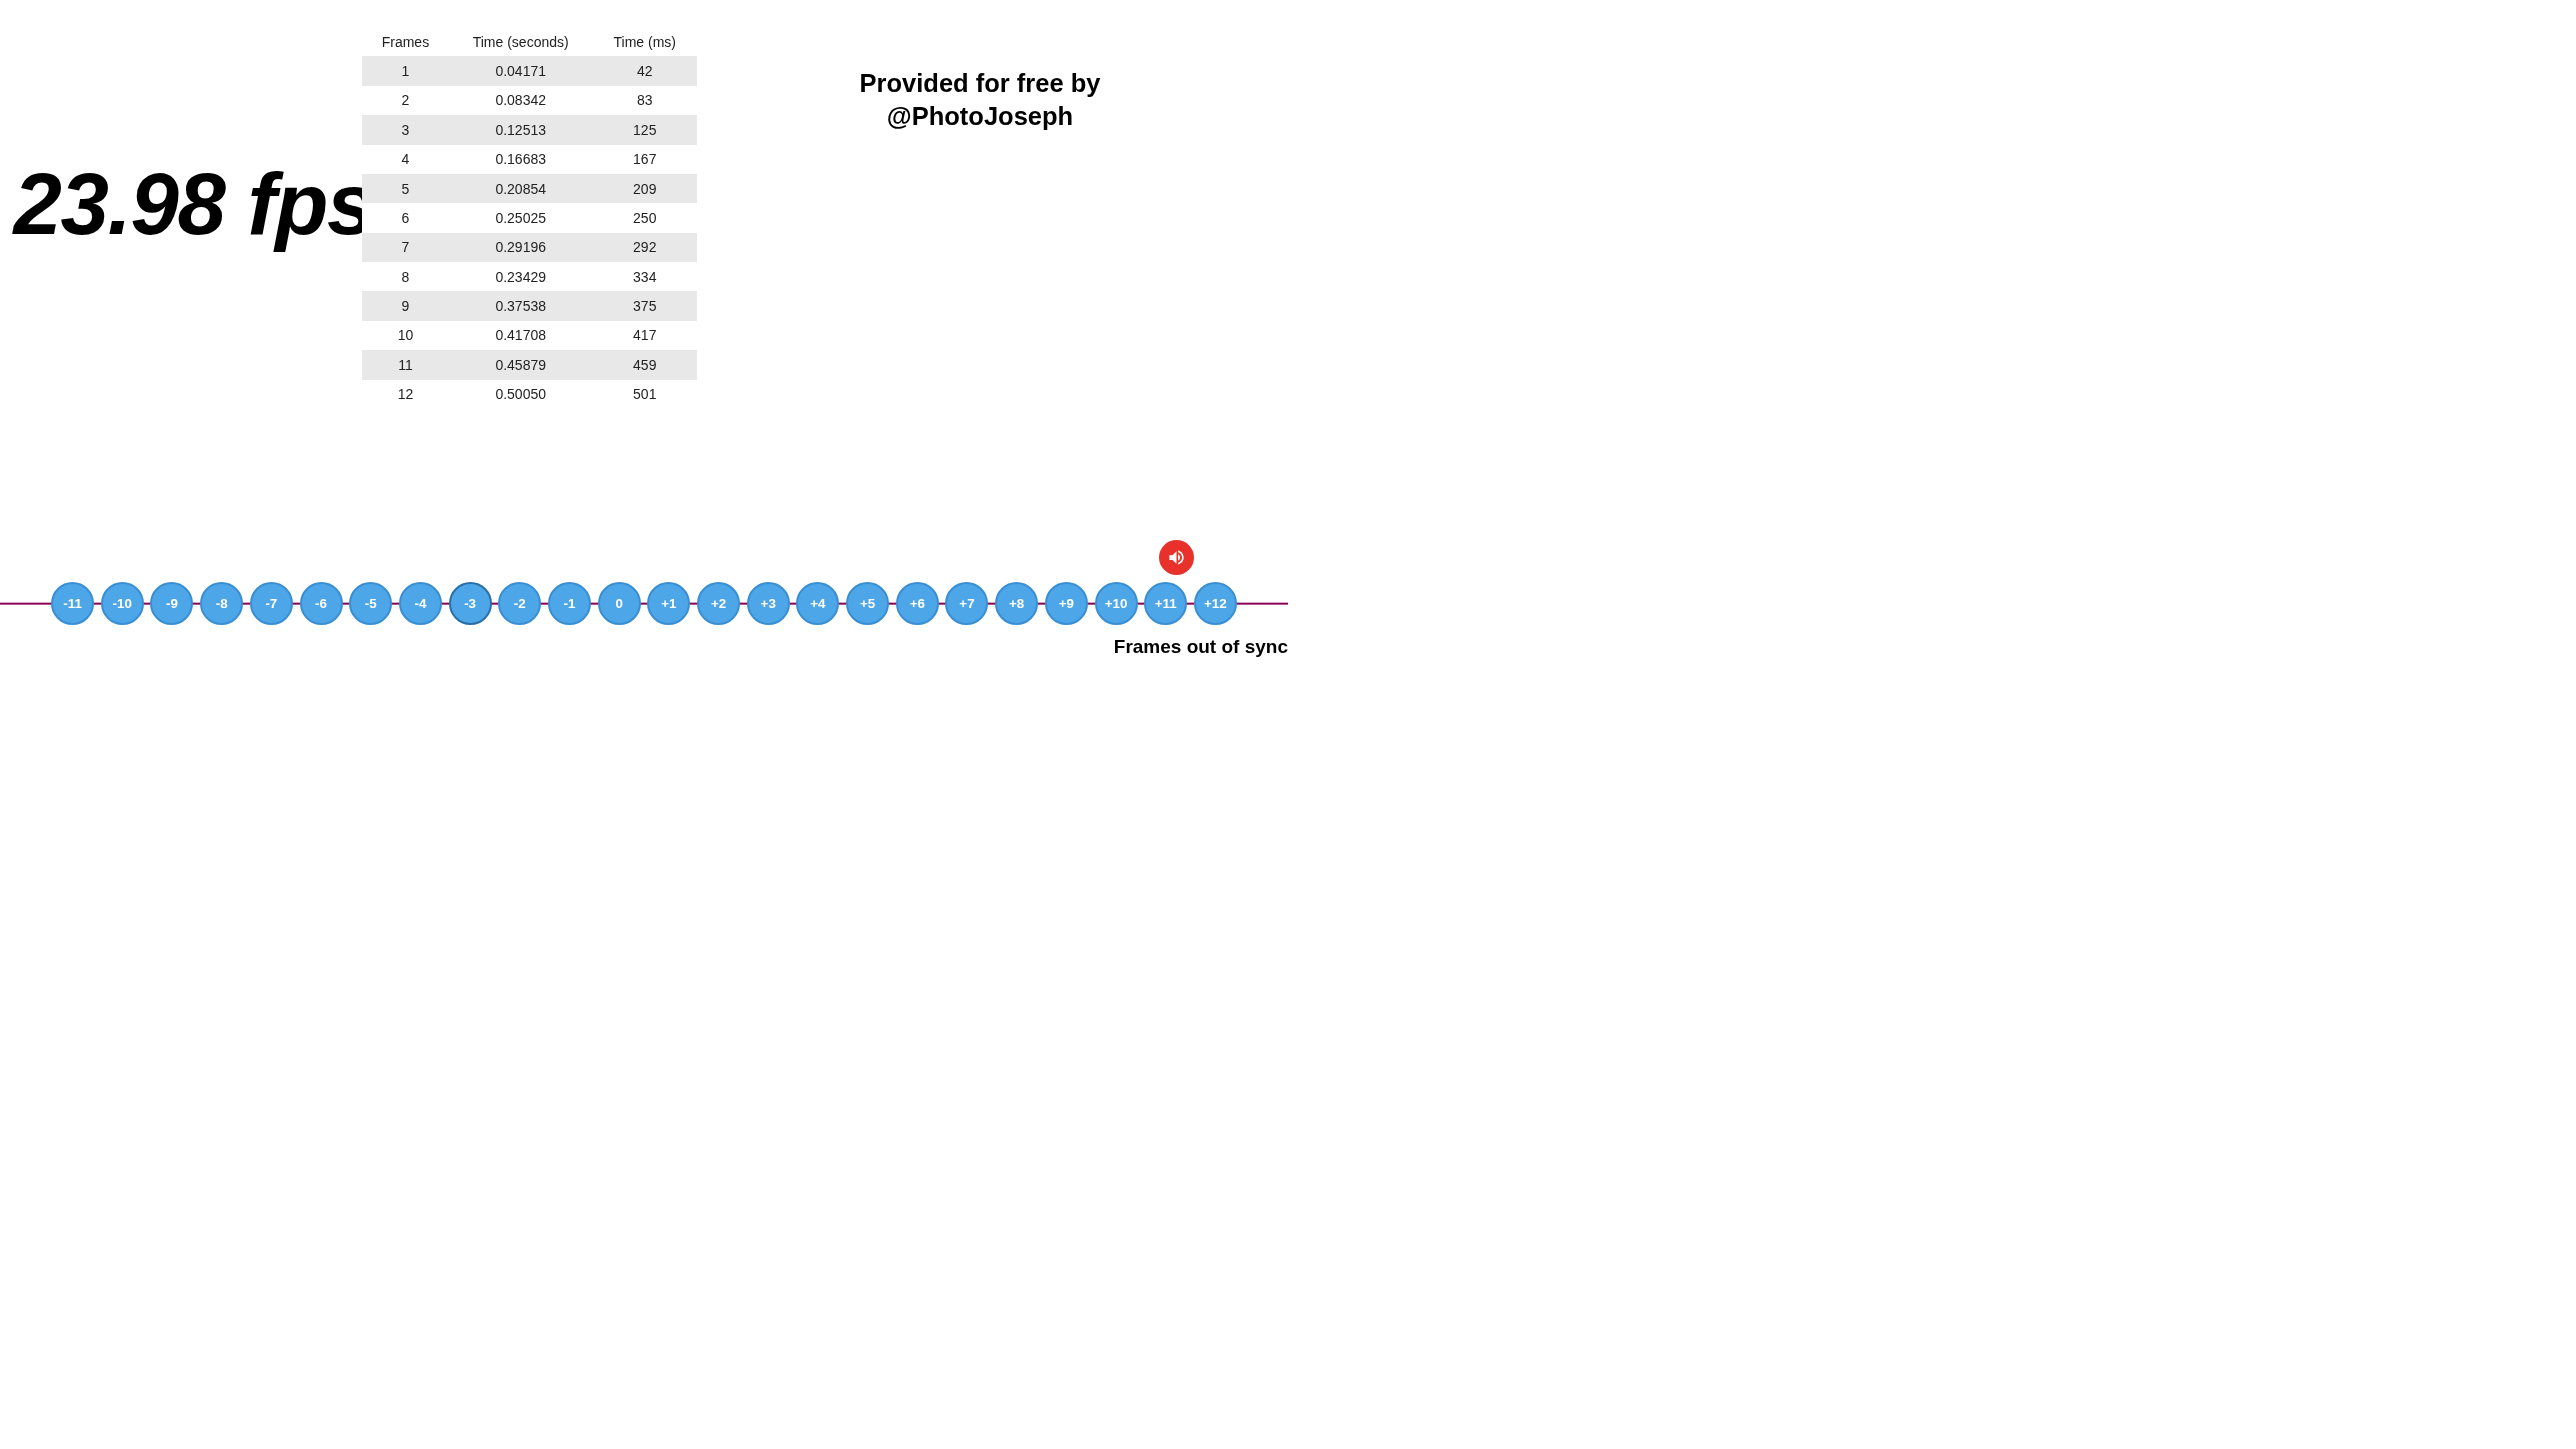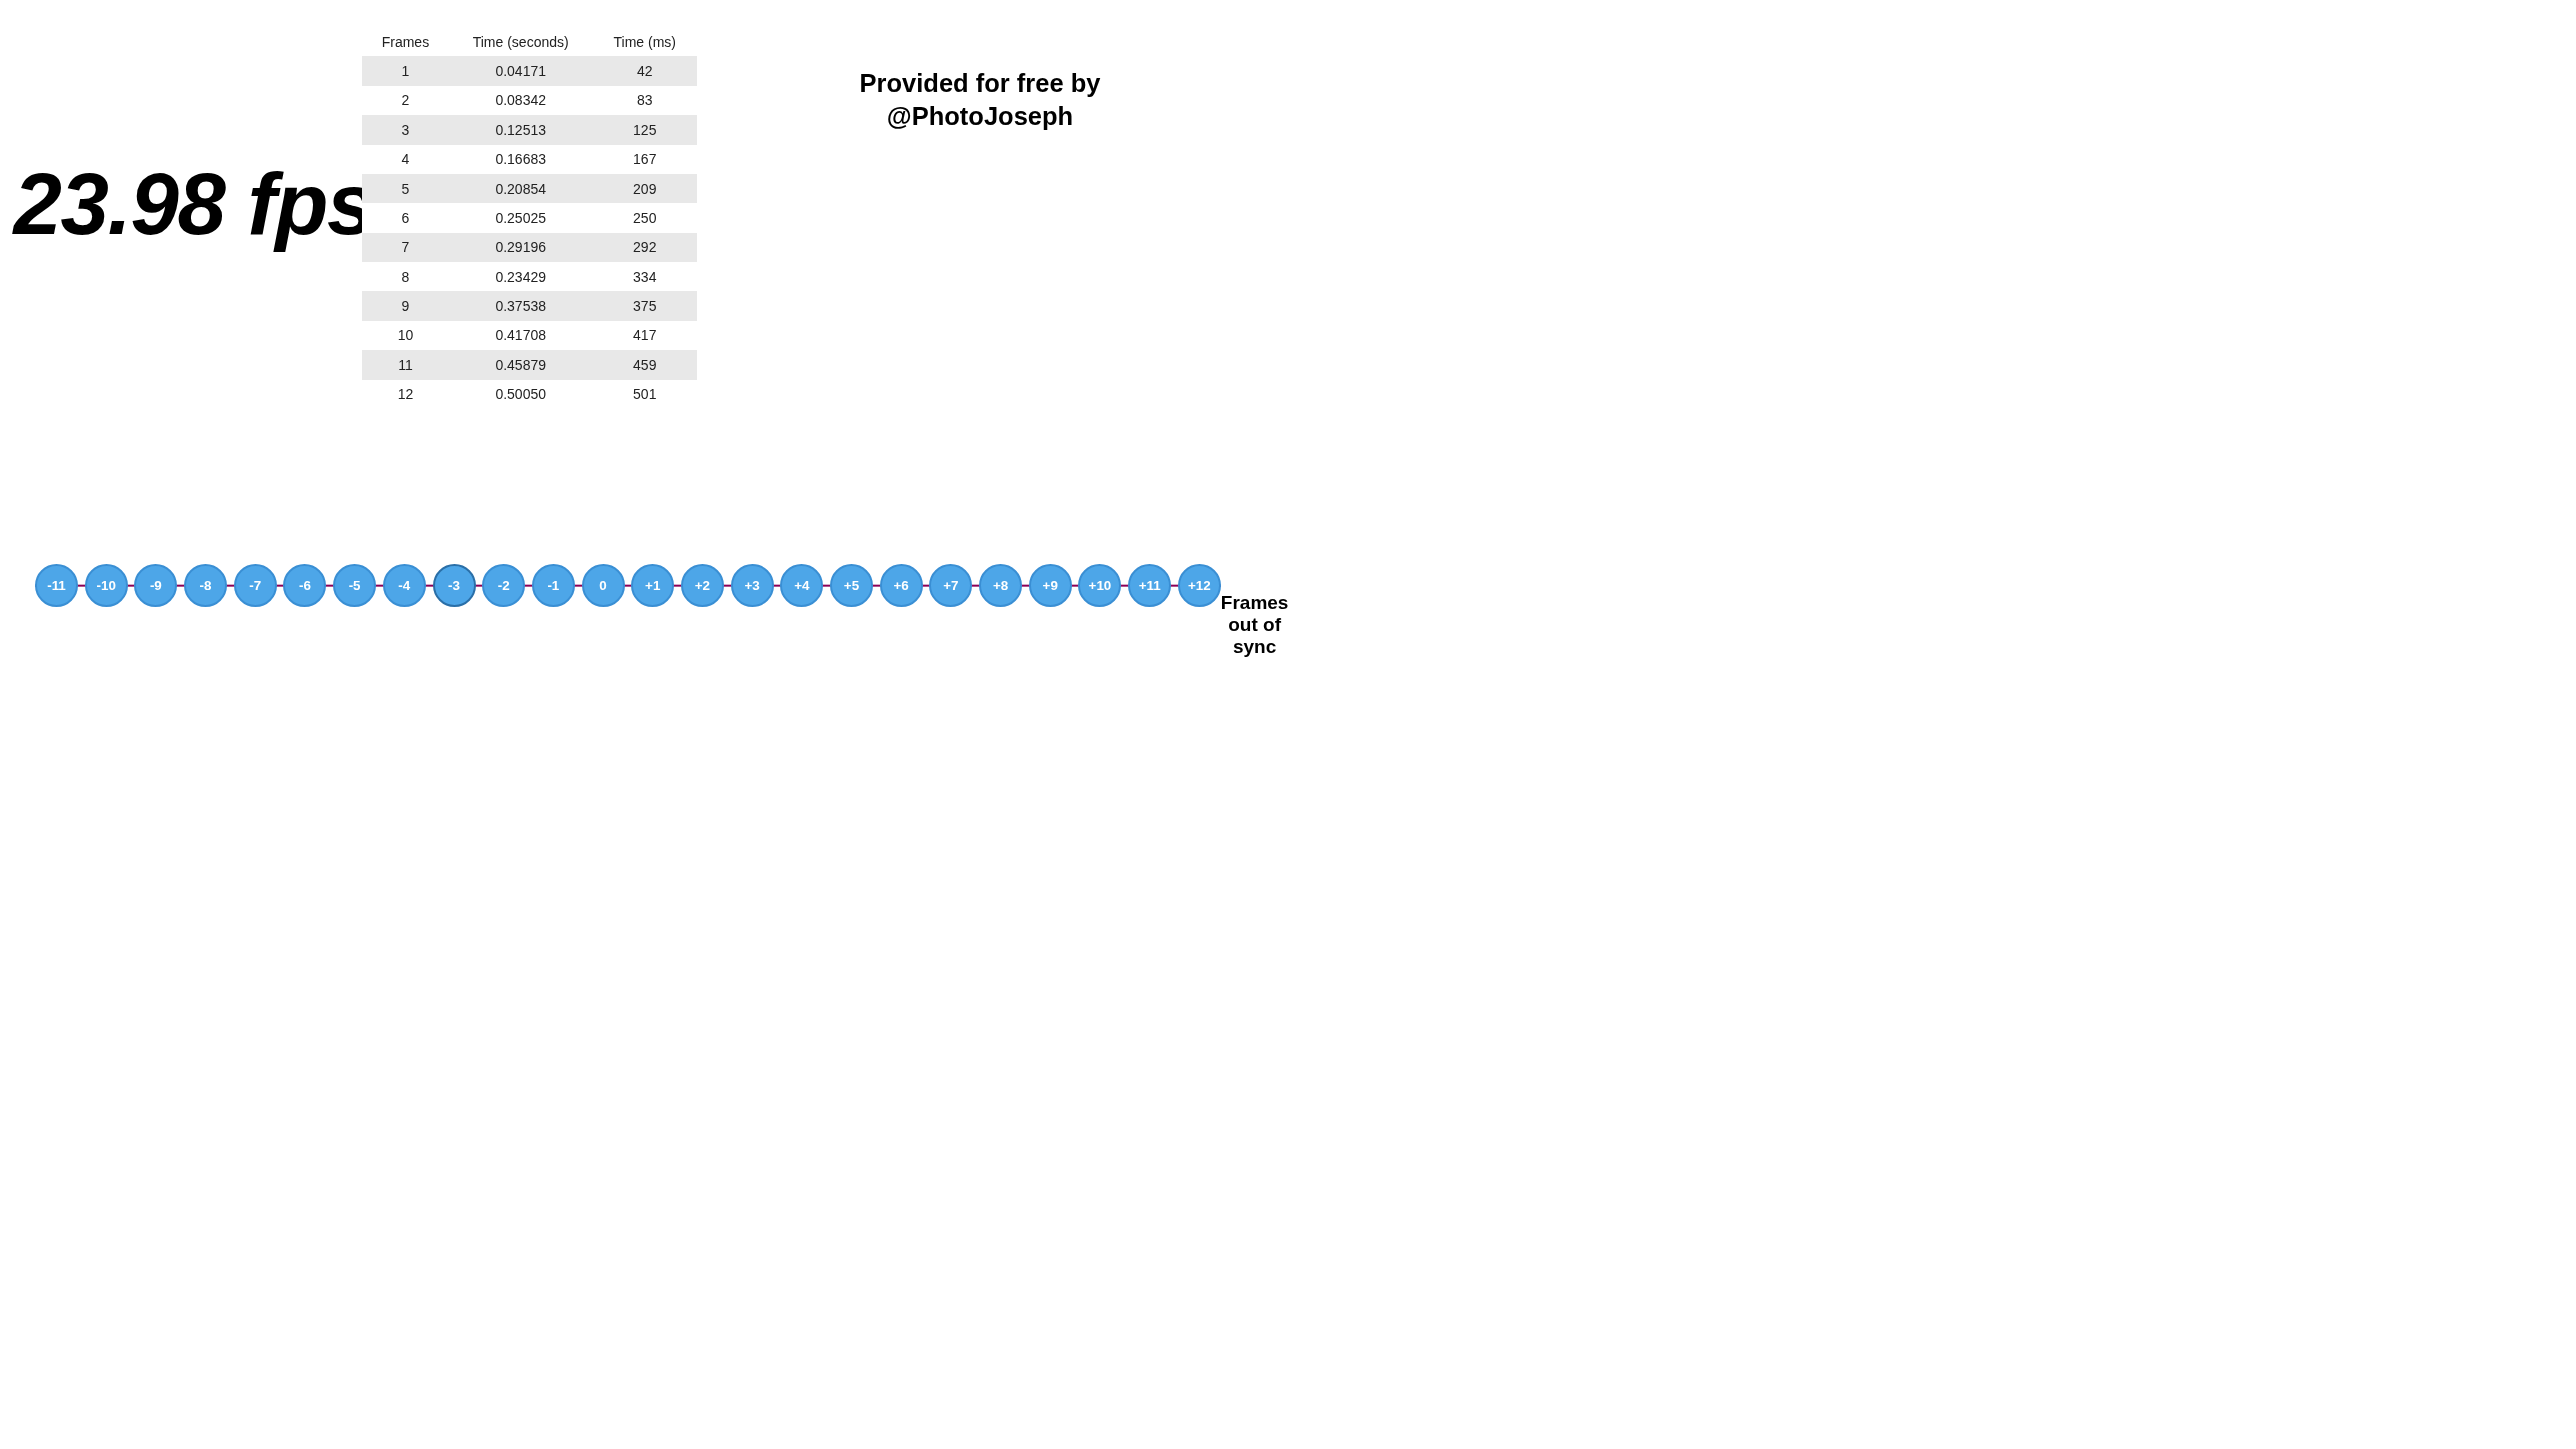--- a/index.html
+++ b/index.html
@@ -86,22 +86,22 @@
       line-height: 1.3;
     }
 
     
     .timeline-container {
       position: absolute;
       bottom: 67px;
       left: 0;
       right: 0;
       display: flex;
-      flex-direction: row;
-      align-items: flex-start;
+      flex-direction: column;
+      align-items: flex-end;
     }
 
     .sound-icon-wrapper {
       position: relative;
       margin-bottom: 6.7px;
       left: -94px;
     }
 
     .sound-icon {
       width: 35px;
@@ -159,21 +159,21 @@
       flex-shrink: 0;
       border: 2px solid #3a8fd4;
     }
 
     .frame-circle.active {
       background: #4da6e8;
       border: 2px solid #2a6fa8;
     }
 
     .frames-label {
-      margin-top: 28px;
+      margin-top: 11px;
       font-size: 19px;
       font-weight: 900;
       color: #000;
       text-align: center;
     }
   </style>
 </head>
 <body>
 
 <div class="fps-display">23.98 fps</div>

